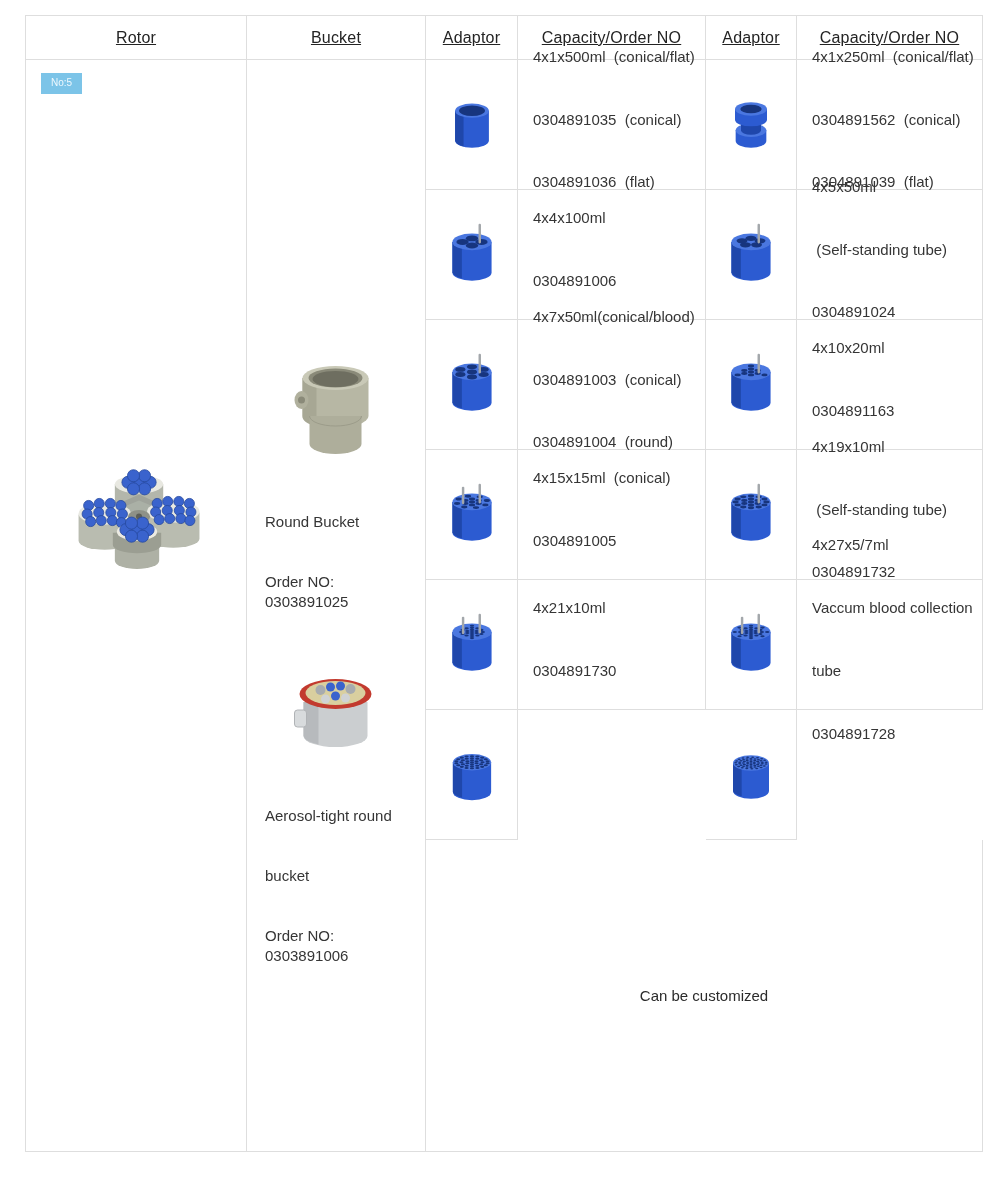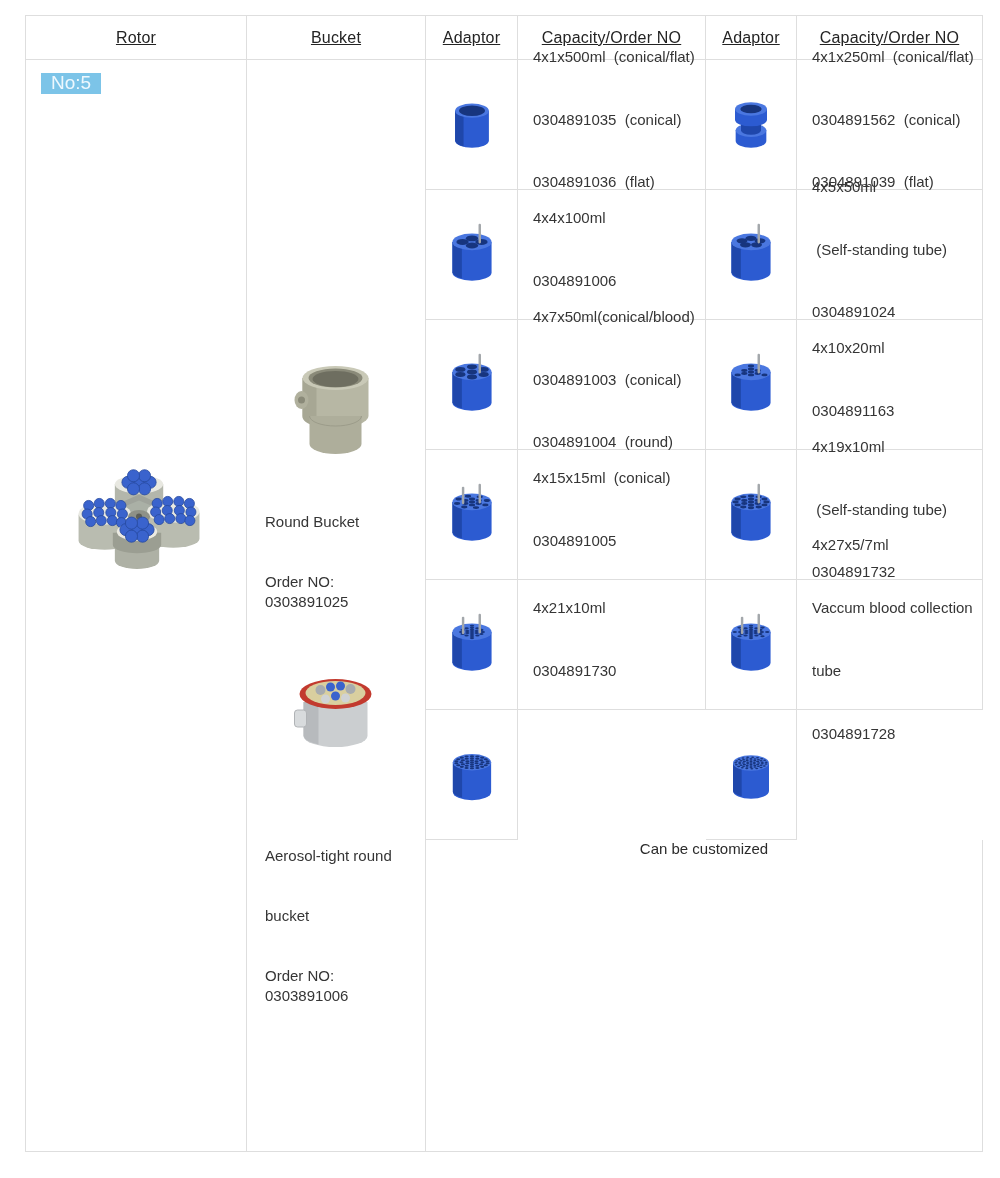--- a/index.html
+++ b/index.html
@@ -20,48 +20,48 @@
     border-right:1px solid #dedede;border-bottom:1px solid #dedede;
   }
   .th{
     display:flex;align-items:center;justify-content:center;
     font-size:16px;color:#232323;letter-spacing:.2px;text-decoration:underline;
   }
   
   .rotor-cell{grid-column:1;grid-row:2/9;}
   .badge{
     position:absolute;left:15px;top:13px;background:#7cc4e8;color:#eef8fe;
-    font-size:19px;line-height:16px;padding:2px 10px 3px;text-align:right;
+    font-size:10px;line-height:16px;padding:2px 10px 3px;text-align:right;
   }
   .rotor-img{position:absolute;left:50%;top:382px;transform:translateX(-50%);}
   .rotor-specs{
     position:absolute;left:31px;top:524px;right:6px;
     font-size:15px;line-height:19.7px;white-space:pre-wrap;
   }
   .rotor-specs .indent{padding-left:6px;}
   
   .bucket-cell{grid-column:2;grid-row:2/9;}
   .bucket1-img{position:absolute;left:50%;top:292px;transform:translateX(-50%);}
   .bucket2-img{position:absolute;left:50%;top:598px;transform:translateX(-50%);}
   .bucket-text{
     position:absolute;left:18px;right:4px;font-size:15px;line-height:20px;white-space:pre-wrap;
   }
   .t1{top:412px;}
-  .t2{top:746px;}
+  .t2{top:706px;}
   
   .ad{display:flex;align-items:center;justify-content:center;}
   .cap{
     display:flex;flex-direction:column;justify-content:center;
     padding:0 6px 10px 15px;font-size:15px;line-height:19.8px;white-space:pre-wrap;gap:43px;
   }
   .cap .line:empty{display:none;}
   
   .footer{
     grid-column:3/7;grid-row:8;
-    display:flex;justify-content:center;
+    display:flex;align-items:center;justify-content:center;
     font-size:15px;color:#2b2b2b;
   }
 </style>
 </head>
 <body>
 
 <div class="table">
 
   <div class="cell th">Rotor</div>
   <div class="cell th">Bucket</div>

